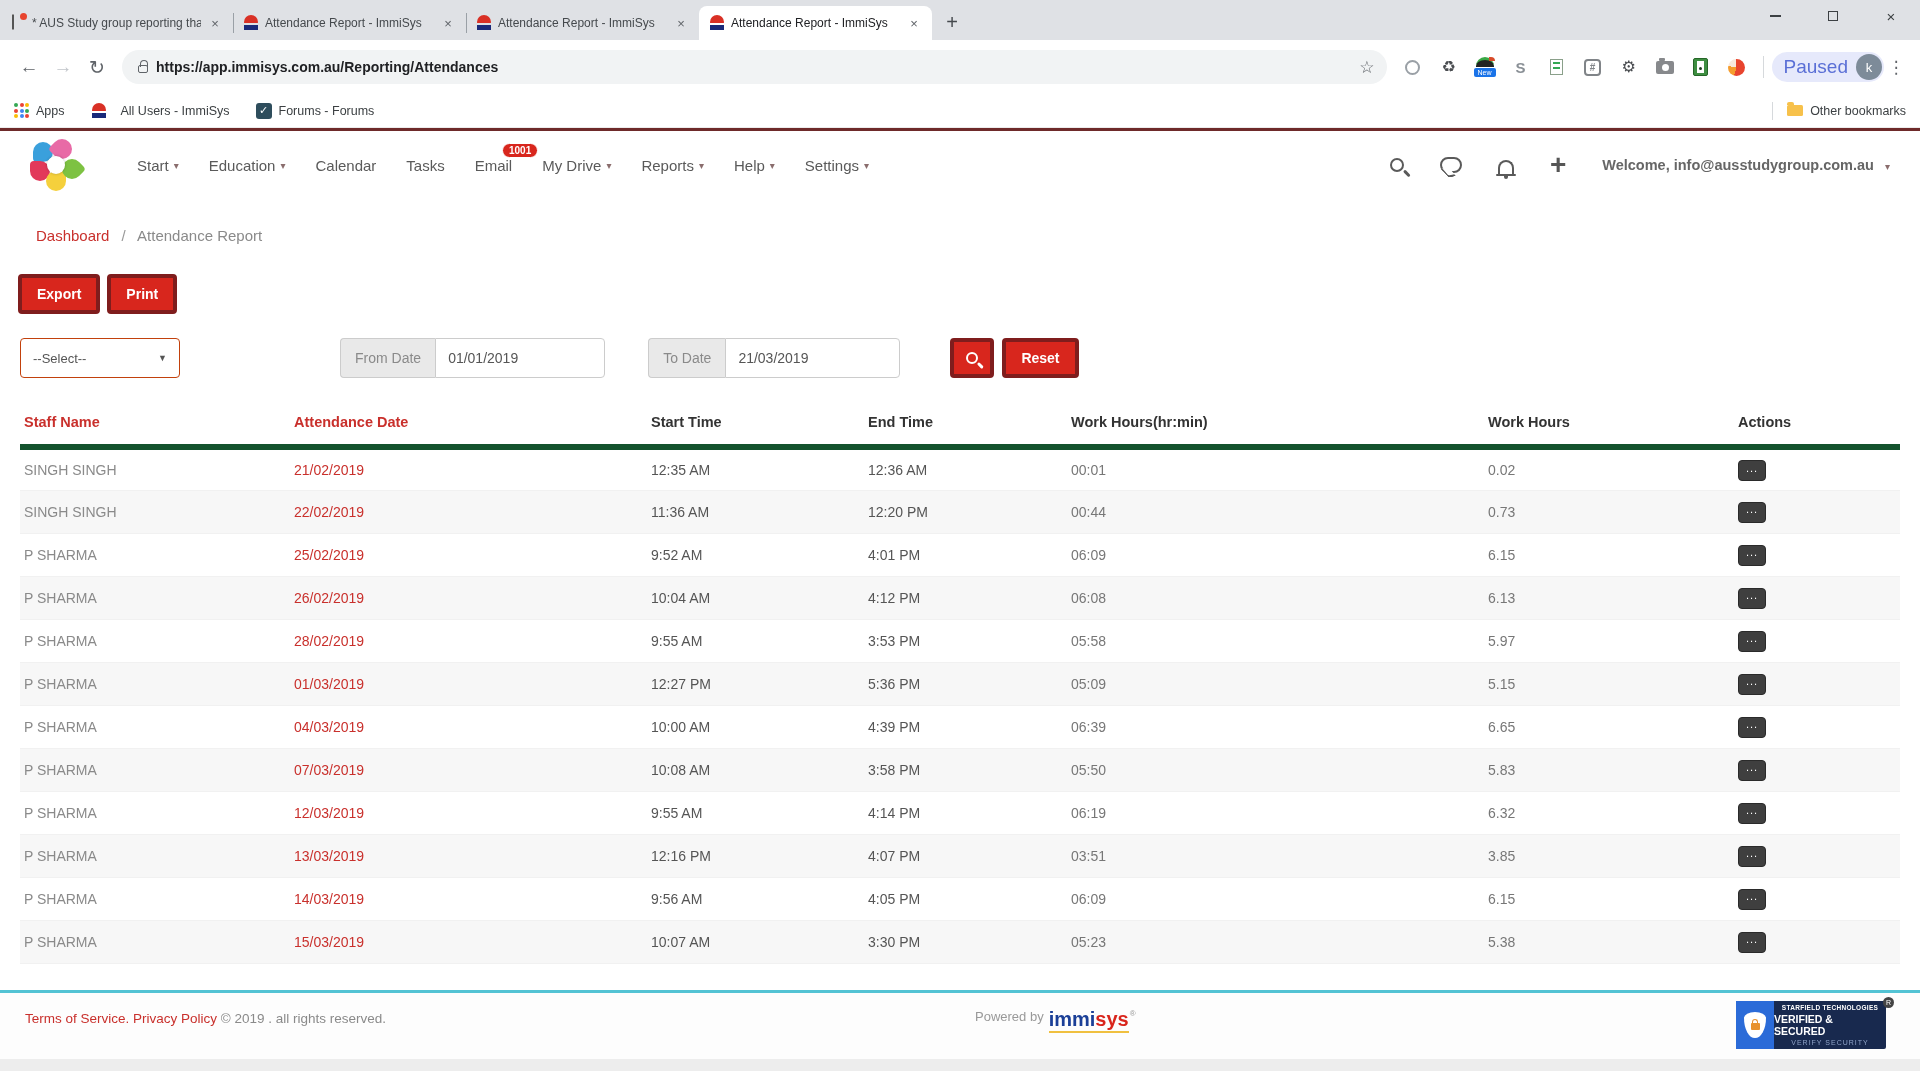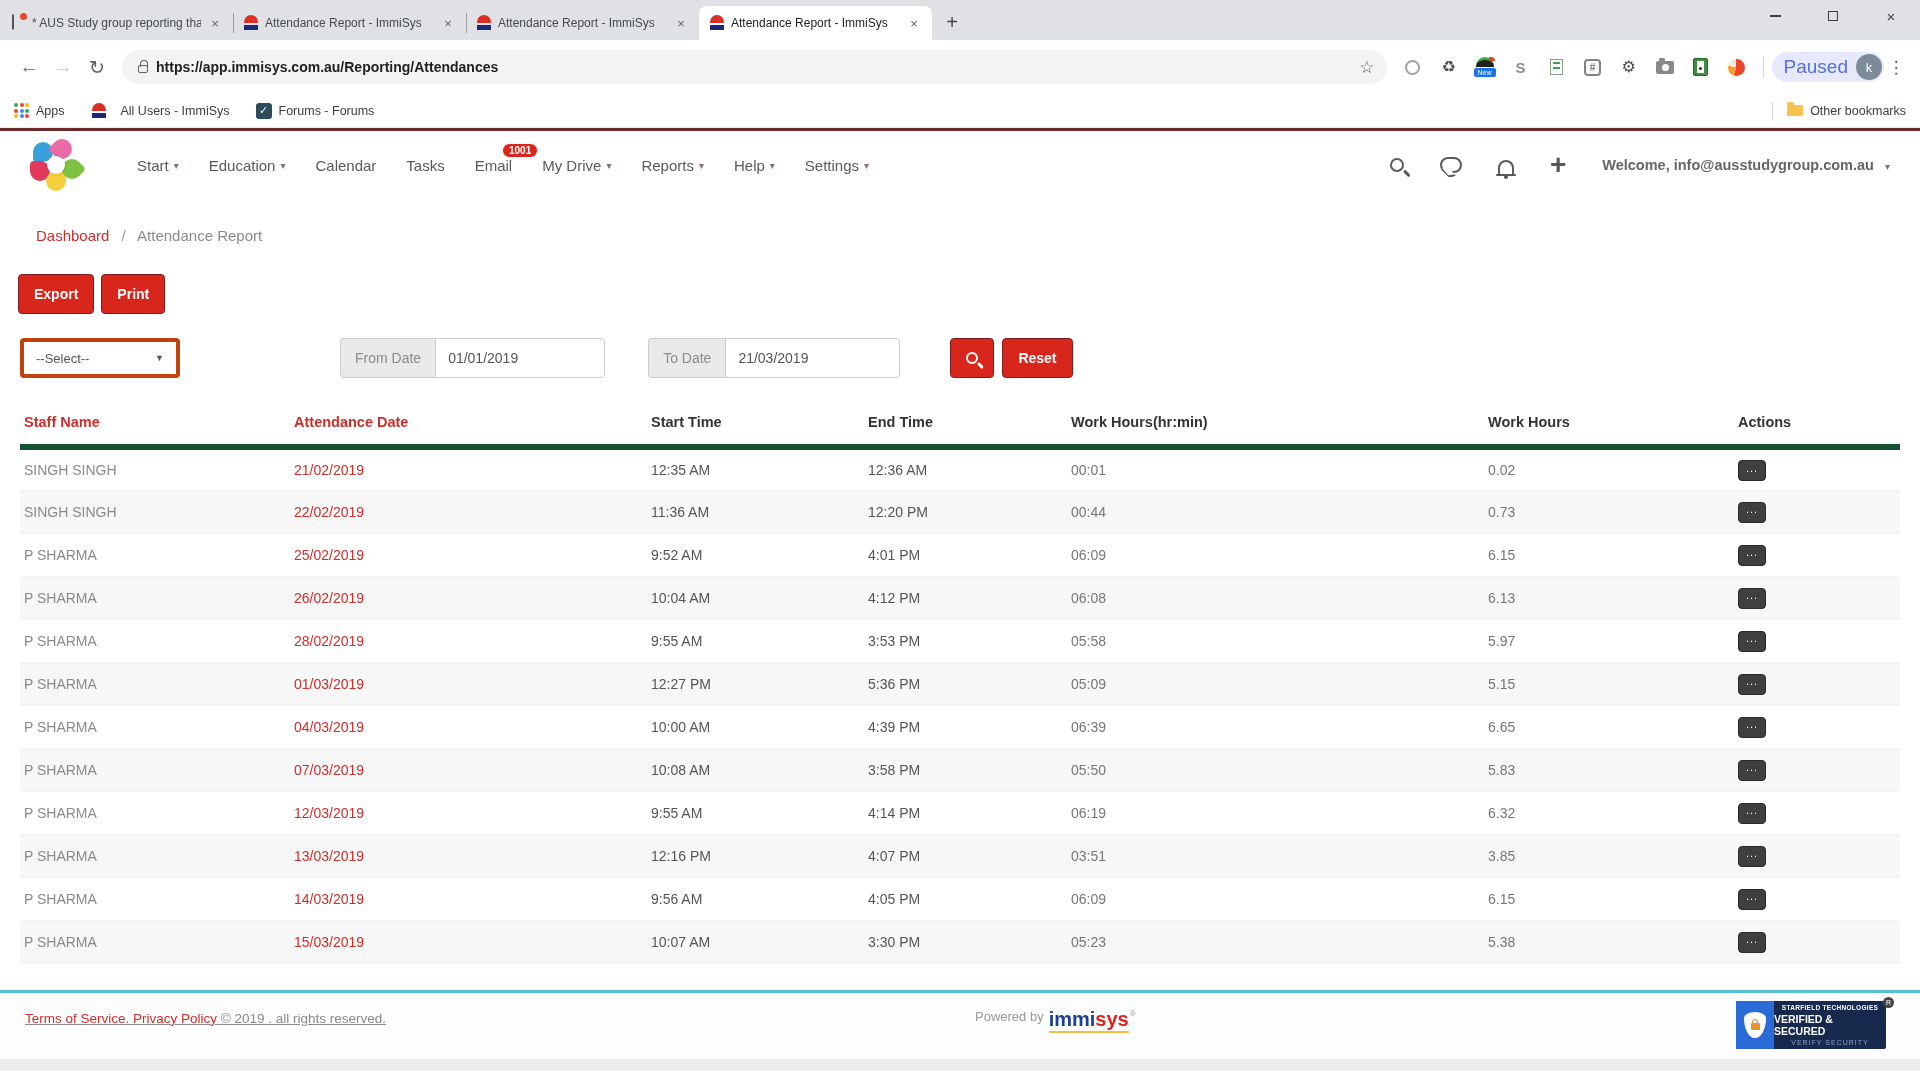--- a/index.html
+++ b/index.html
@@ -101,25 +101,25 @@
   .bell::after{content:"";position:absolute;left:4px;bottom:-5px;width:4px;height:3px;background:#5a5a5a;border-radius:0 0 4px 4px;}
   .plus-ico{font-size:28px;font-weight:bold;color:#565656;line-height:1;}
   .welcome{font-size:14.5px;color:#666;font-weight:bold;}
   .welcome .nav-caret{margin-left:7px;}
   
   .breadcrumb{margin:28px 0 0 36px;font-size:15px;}
   .breadcrumb .home{color:var(--link-red);cursor:pointer;}
   .breadcrumb .sep{color:#999;margin:0 8px;}
   .breadcrumb .current{color:#8a8a8a;}
   .action-row{margin:30px 0 0 18px;display:flex;gap:7px;}
-  .btn-red{background:var(--accent-red);border:1px solid #7f1d1d;color:#fff;font-weight:bold;
+  .btn-red{background:var(--accent-red);border:4px solid #7f1d1d;color:#fff;font-weight:bold;
            font-size:14px;border-radius:4px;padding:0 15px;height:40px;cursor:pointer;
            font-family:inherit;}
   .filter-row{margin:24px 0 0 20px;display:flex;align-items:center;height:40px;}
-  .select-box{width:160px;height:40px;border:4px solid #c2410c;border-radius:4px;background:#fff;
+  .select-box{width:160px;height:40px;border:1px solid #c2410c;border-radius:4px;background:#fff;
               display:flex;align-items:center;justify-content:space-between;padding:0 12px;font-size:13px;color:#555;}
   .select-caret{font-size:9px;color:#555;}
   .igroup{display:flex;height:40px;}
   .igroup .ilabel{background:#e9e9e9;border:1px solid #ccc;border-right:none;border-radius:4px 0 0 4px;
                   display:flex;align-items:center;padding:16px 14px;font-size:14px;color:#8a8a8a;}
   .igroup input{border:1px solid #ccc;border-radius:0 4px 4px 0;padding:0 12px;font-size:14px;color:#555;
                 outline:none;font-family:inherit;background:#fff;}
   .g-from{margin-left:160px;} .g-from input{width:170px;}
   .g-to{margin-left:43px;} .g-to input{width:175px;}
   .search-btn{margin-left:50px;width:44px;height:40px;display:flex;align-items:center;justify-content:center;padding:0;}
@@ -131,21 +131,21 @@
   thead th{text-align:left;font-size:14.5px;font-weight:bold;color:#333;padding:8px 4px 14px 4px;border-bottom:6px solid #14532d;}
   thead th.sortable{color:var(--link-red);cursor:pointer;}
   tbody td{font-size:14px;padding:0 4px;height:43px;border-bottom:1px solid #f1f1f1;}
   tbody tr.striped{background:#f7f7f7;}
   td.c0{color:#8a8a8a;} td.c1{color:var(--link-red);cursor:pointer;} td.c2,td.c3{color:#555;}
   td.c4,td.c5{color:#777;}
   .action-btn{background:#3f3f3f;border:1px solid #2a2a2a;border-radius:4px;width:28px;height:21px;
               color:#fff;font-size:11px;line-height:10px;letter-spacing:1px;cursor:pointer;padding:0 0 6px 0;}
   
   .footer{margin-top:26px;border-top:3px solid var(--footer-teal);position:relative;height:69px;background:#fdfdfd;}
-  .foot-left{position:absolute;left:25px;top:18px;font-size:13.5px;color:#8a8a8a;text-decoration:underline;}
+  .foot-left{position:absolute;left:25px;top:18px;font-size:13.5px;color:#8a8a8a;}
   .foot-left .flink{color:var(--link-red);cursor:pointer;}
   .powered{position:absolute;left:975px;top:16px;font-size:13px;color:#999;display:flex;align-items:flex-start;}
   .immi-logo{margin-left:5px;font-size:20px;font-weight:bold;line-height:1;border-bottom:2px solid #f0c040;padding-bottom:2px;}
   .immi-logo .b{color:var(--immi-blue);} .immi-logo .r{color:#d9251c;}
   .reg{font-size:8px;color:#999;margin-left:1px;}
   .seal{position:absolute;left:1736px;top:8px;width:150px;height:48px;background:var(--badge-navy);
         border-radius:2px;display:flex;overflow:visible;}
   .seal-shield{width:38px;background:var(--badge-blue);display:flex;align-items:center;justify-content:center;}
   .shield{width:22px;height:26px;background:#fff;border-radius:11px 11px 11px 11px / 6px 6px 20px 20px;
           display:flex;align-items:center;justify-content:center;}

